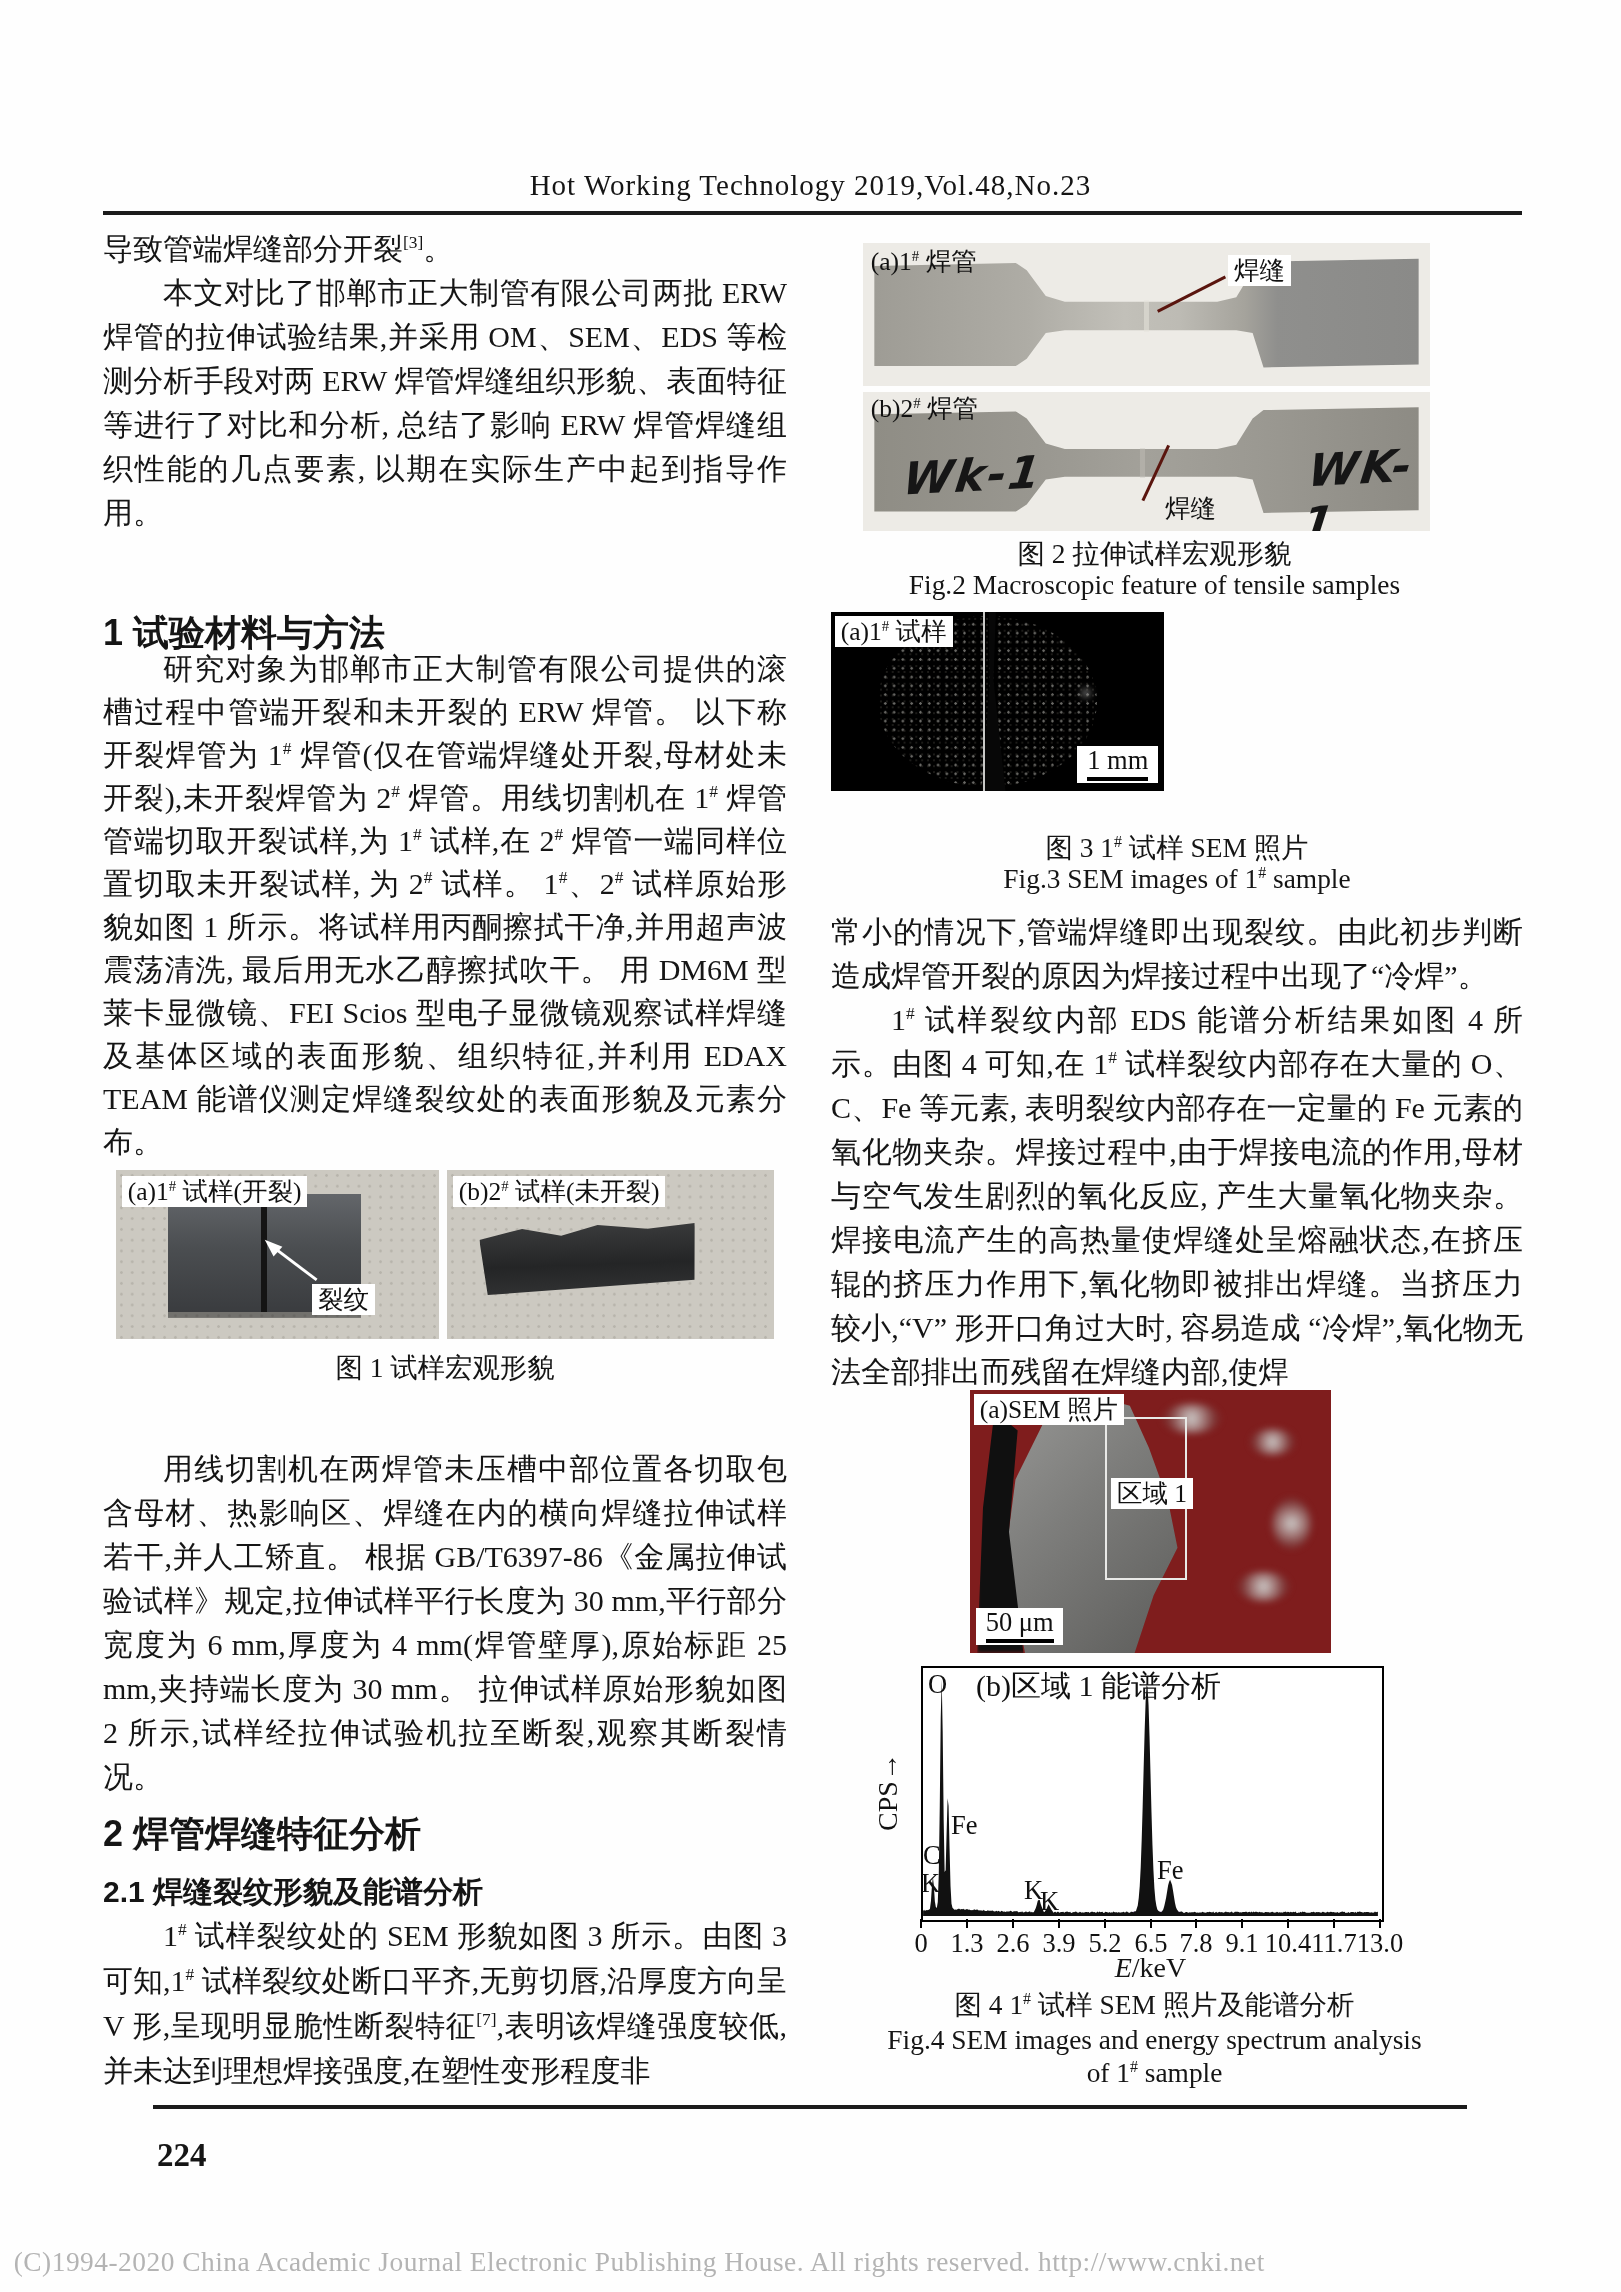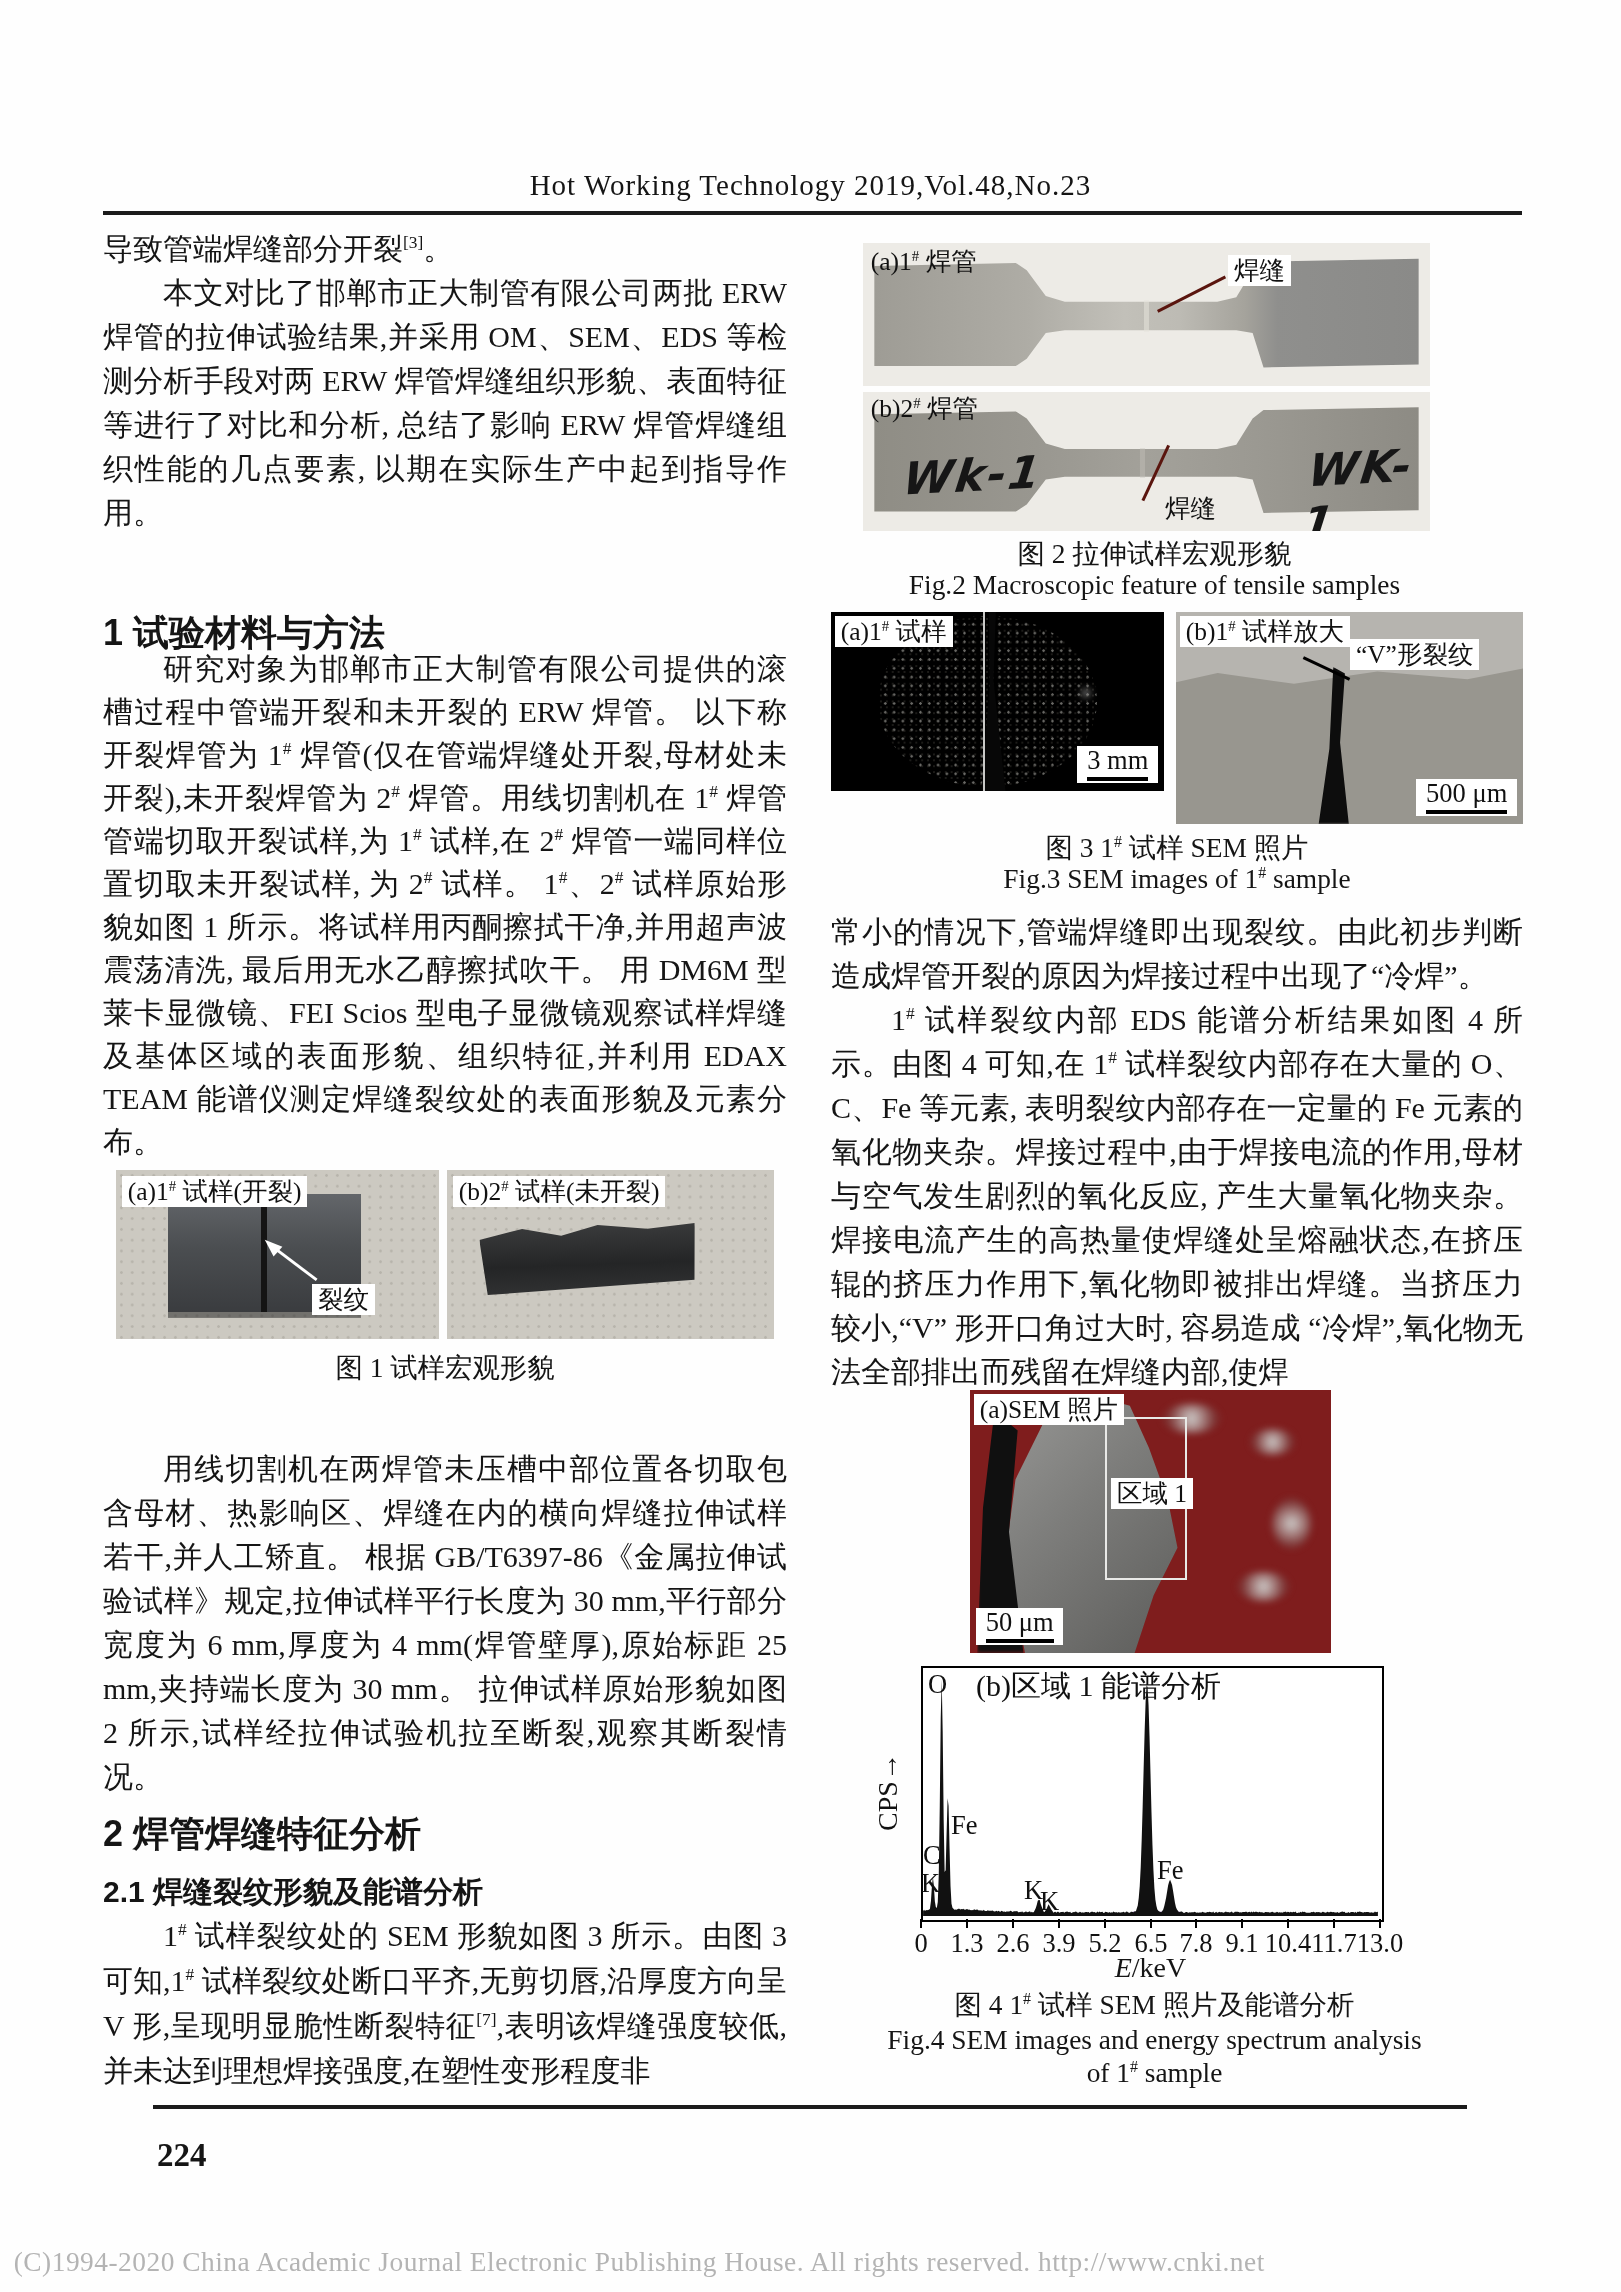--- a/index.html
+++ b/index.html
@@ -141,33 +141,21 @@
   <div class="abs caption" style="left:831px;top:539px;width:647px;">图 2  拉伸试样宏观形貌</div>
   <div class="abs caption" style="left:831px;top:570px;width:647px;">Fig.2  Macroscopic feature of tensile samples</div>
 
   <div class="abs fig3-photo" style="left:831px;top:612px;width:333px;height:179px;">
     <div class="abs fig3a-circle speckle"></div>
     <div class="abs fig3a-crack"></div>
     <div class="abs fig3a-seam"></div>
     <div class="abs glow" style="left:250px;top:76px;width:9.8px;height:9.8px;"></div>
     <span class="abs photo-label" style="left:3.9px;top:3.9px;">(a)1<sup>#</sup> 试样</span>
     <span class="abs scalebar" style="right:5.9px;bottom:7.8px;">
-      <span>3 mm</span>
-      <span class="bar"></span>
-    </span>
-  </div>
-  <div class="abs fig3-photo" style="left:1176px;top:612px;width:347px;height:212px;">
-    <div class="abs fig3b-base speckle"></div>
-    <div class="abs fig3b-top speckle"></div>
-    <div class="abs fig3b-crack"></div>
-    <div class="abs" style="left:125px;top:55px;width:51px;height:2.9px;background:#000;transform:rotate(25deg);"></div>
-    <span class="abs photo-label" style="left:3.9px;top:3.9px;">(b)1<sup>#</sup> 试样放大</span>
-    <span class="abs photo-label" style="left:174px;top:27.4px;">“V”形裂纹</span>
-    <span class="abs scalebar" style="right:5.9px;bottom:7.8px;">
-      <span>500 μm</span>
+      <span>1 mm</span>
       <span class="bar"></span>
     </span>
   </div>
   <div class="abs caption" style="left:831px;top:833px;width:692px;">图 3  1<sup>#</sup> 试样 SEM 照片</div>
   <div class="abs caption" style="left:831px;top:864px;width:692px;">Fig.3  SEM images of 1<sup>#</sup> sample</div>
 
   <div class="abs col-right" style="top:910px;">
     <p class="body" style="line-height:44px;">常小的情况下,管端焊缝即出现裂纹。由此初步判断造成焊管开裂的原因为焊接过程中出现了“冷焊”。</p>
   </div>
   <div class="abs col-right" style="top:998px;">

